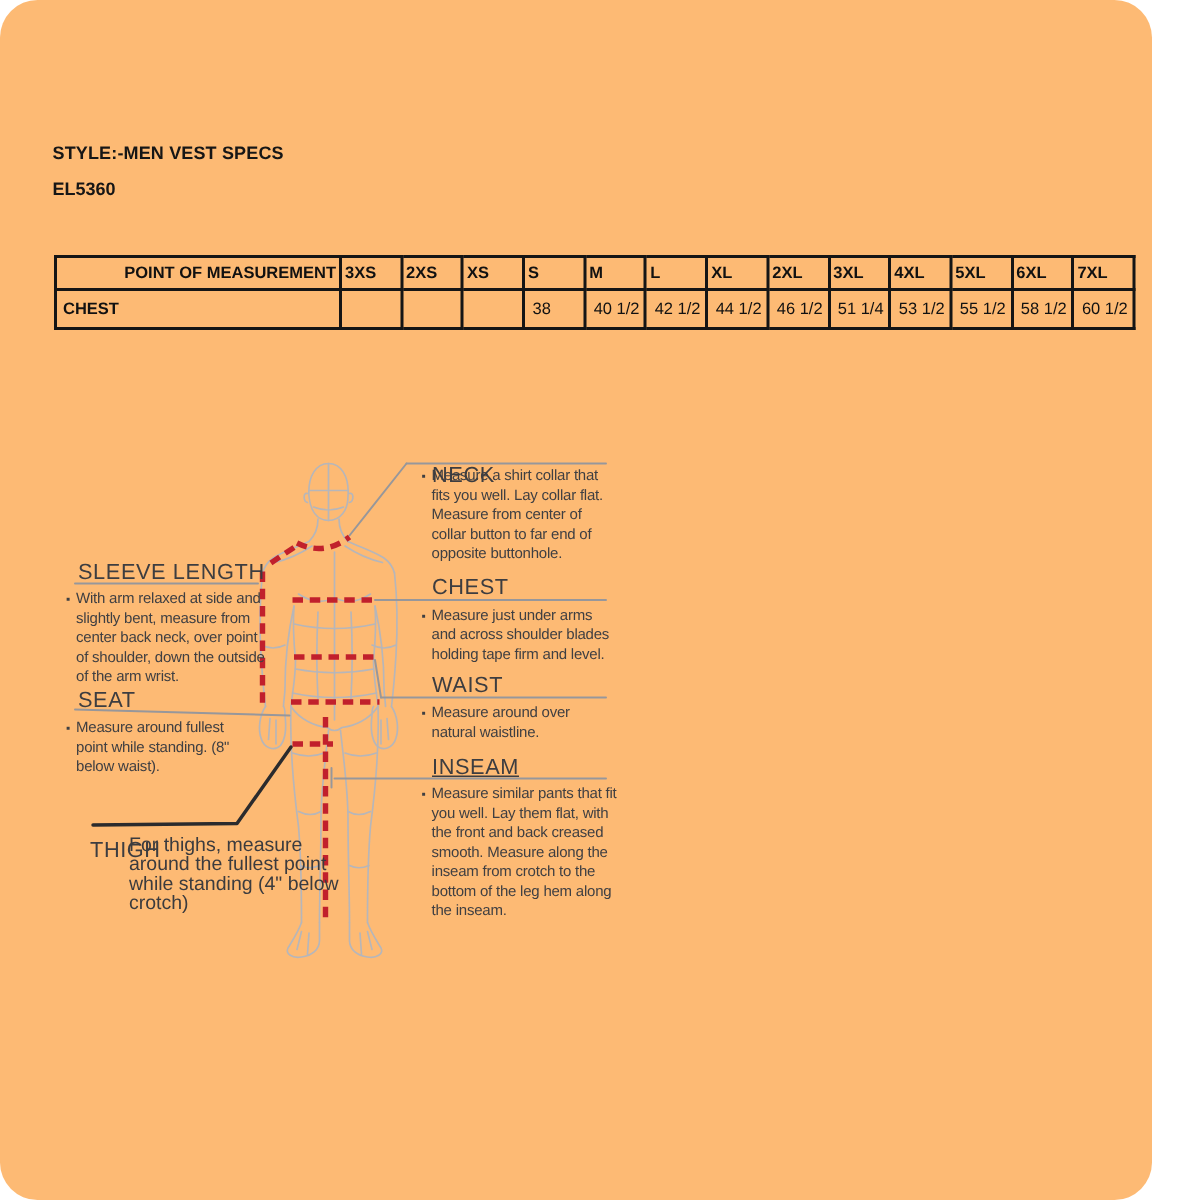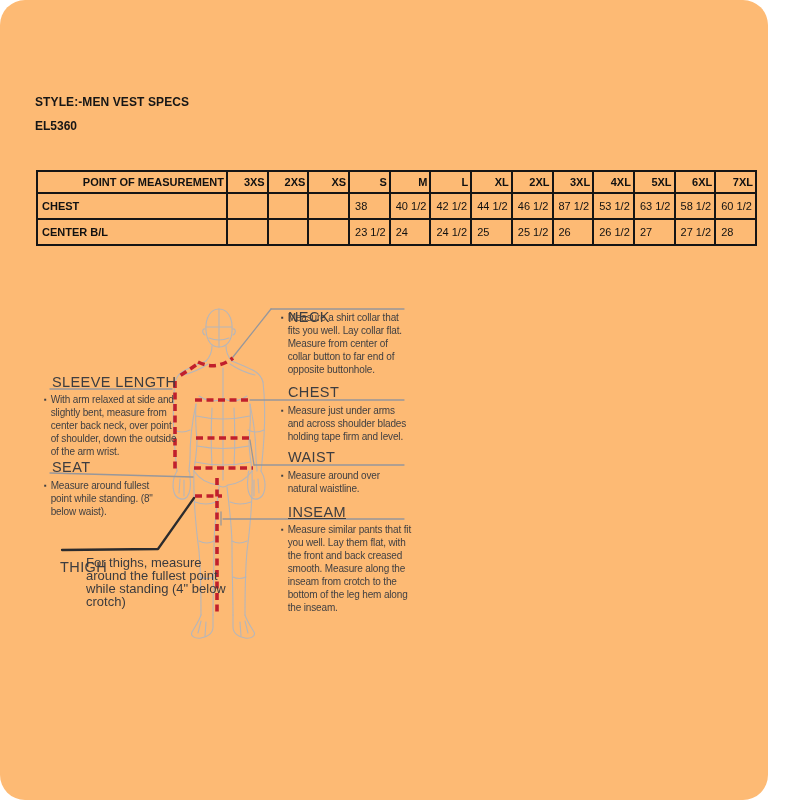--- a/index.html
+++ b/index.html
@@ -16,21 +16,21 @@
   body{font-family:"Liberation Sans",sans-serif;}
   .page{position:relative;width:768px;height:800px;background:#fdba74;overflow:hidden;border-radius:25px;}
 
   
   .style-line{position:absolute;left:35px;top:95px;font-size:12px;font-weight:bold;color:#161616;letter-spacing:.1px;}
   .style-code{position:absolute;left:35px;top:119px;font-size:12px;font-weight:bold;color:#161616;}
 
   
   .size-table{position:absolute;left:36px;top:170px;width:721px;border-collapse:collapse;table-layout:fixed;font-size:11px;color:#111;}
   .size-table th,.size-table td{border:2px solid var(--table-border);overflow:hidden;white-space:nowrap;}
-  .size-table th{font-weight:bold;text-align:right;height:22px;padding:1px 2px;}
+  .size-table th{font-weight:bold;text-align:left;height:22px;padding:1px 2px;}
   .size-table th.pom{text-align:right;padding-left:4px;}
   .size-table td{height:26px;font-weight:normal;text-align:left;padding:1px 2px 1px 5px;}
   .size-table td.rowlabel{font-weight:bold;padding-left:4px;}
 
   
   .note-text{position:absolute;left:35px;top:261px;width:745px;font-size:11px;font-weight:bold;color:#161616;letter-spacing:0;}
 
   
   .diagram{position:absolute;left:0;top:0;width:800px;height:800px;}
   .diagram svg{position:absolute;left:0;top:0;}
@@ -107,41 +107,25 @@
       <tr>
         <td class="rowlabel">CHEST</td>
         <td></td>
         <td></td>
         <td></td>
         <td>38</td>
         <td>40 1/2</td>
         <td>42 1/2</td>
         <td>44 1/2</td>
         <td>46 1/2</td>
-        <td>87 1/2</td>
+        <td>51 1/4</td>
         <td>53 1/2</td>
-        <td>63 1/2</td>
+        <td>55 1/2</td>
         <td>58 1/2</td>
         <td>60 1/2</td>
-      </tr>
-      <tr>
-        <td class="rowlabel">CENTER B/L</td>
-        <td></td>
-        <td></td>
-        <td></td>
-        <td>23 1/2</td>
-        <td>24</td>
-        <td>24 1/2</td>
-        <td>25</td>
-        <td>25 1/2</td>
-        <td>26</td>
-        <td>26 1/2</td>
-        <td>27</td>
-        <td>27 1/2</td>
-        <td>28</td>
       </tr>
     </tbody>
   </table>
 
 
   <div class="diagram">
     <svg width="800" height="800" viewBox="0 0 800 800" aria-hidden="true">
 
       <g>
         <path class="fig" d="M 206 331 C 205 317 211 309 219 309 C 227 309 233 317 232 331 C 232 340 227 347 219 347 C 211 347 207 340 206 331 Z"></path>

